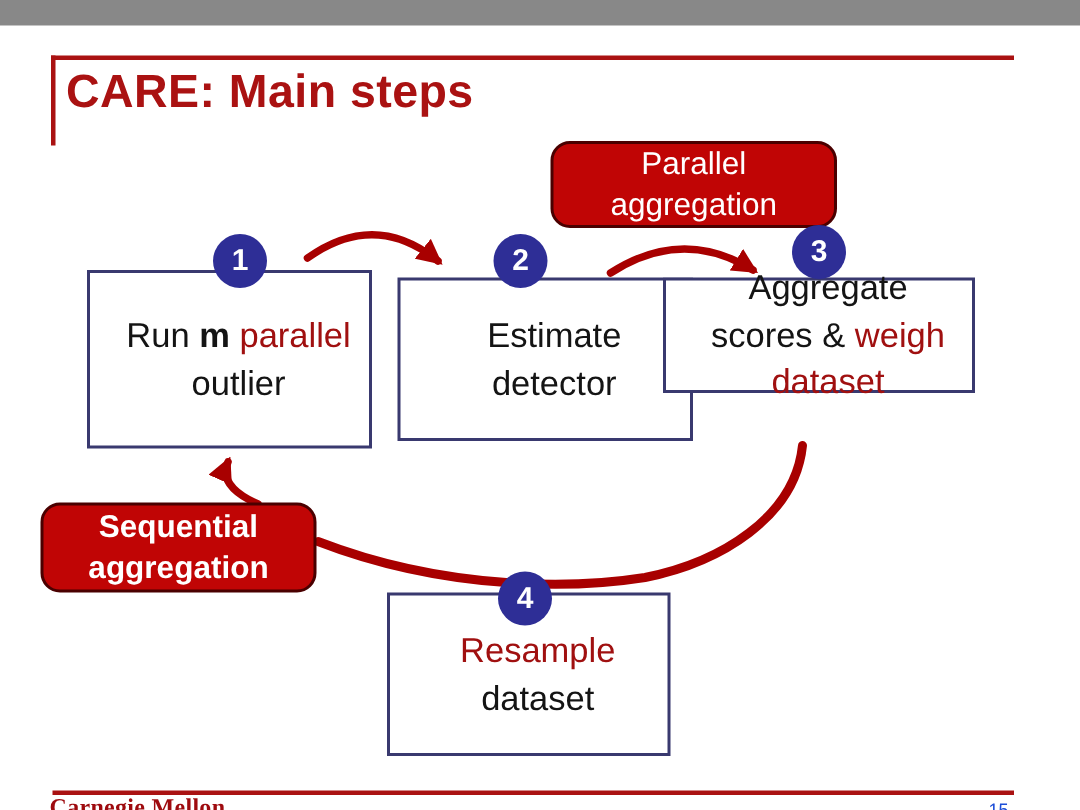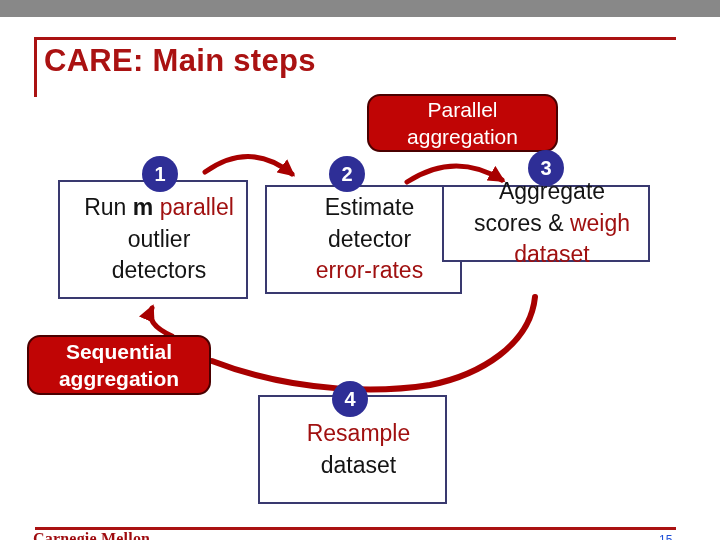--- a/index.html
+++ b/index.html
@@ -78,27 +78,25 @@
     <span>Parallel aggregation</span>
   </div>
 
   <div class="rbox" style="left:27px;top:318px;width:184px;height:60px;font-weight:bold;">
     <span>Sequential aggregation</span>
   </div>
 
   <div class="wbox" style="left:58px;top:163px;width:190px;height:119px;">
     <div><span>Run </span><span class="b">m</span><span class="red"> parallel</span></div>
     <div>outlier</div>
-    <div>detectors</div>
   </div>
 
   <div class="wbox" style="left:265px;top:168px;width:197px;height:109px;">
     <div>Estimate</div>
     <div>detector</div>
-    <div class="red">error-rates</div>
   </div>
 
   <div class="wbox" style="left:442px;top:168px;width:208px;height:77px;">
     <div>Aggregate</div>
     <div><span>scores &amp; </span><span class="red">weigh</span></div>
     <div class="red">dataset</div>
   </div>
 
   <div class="wbox" style="left:258px;top:378px;width:189px;height:109px;">
     <div class="red">Resample</div>

